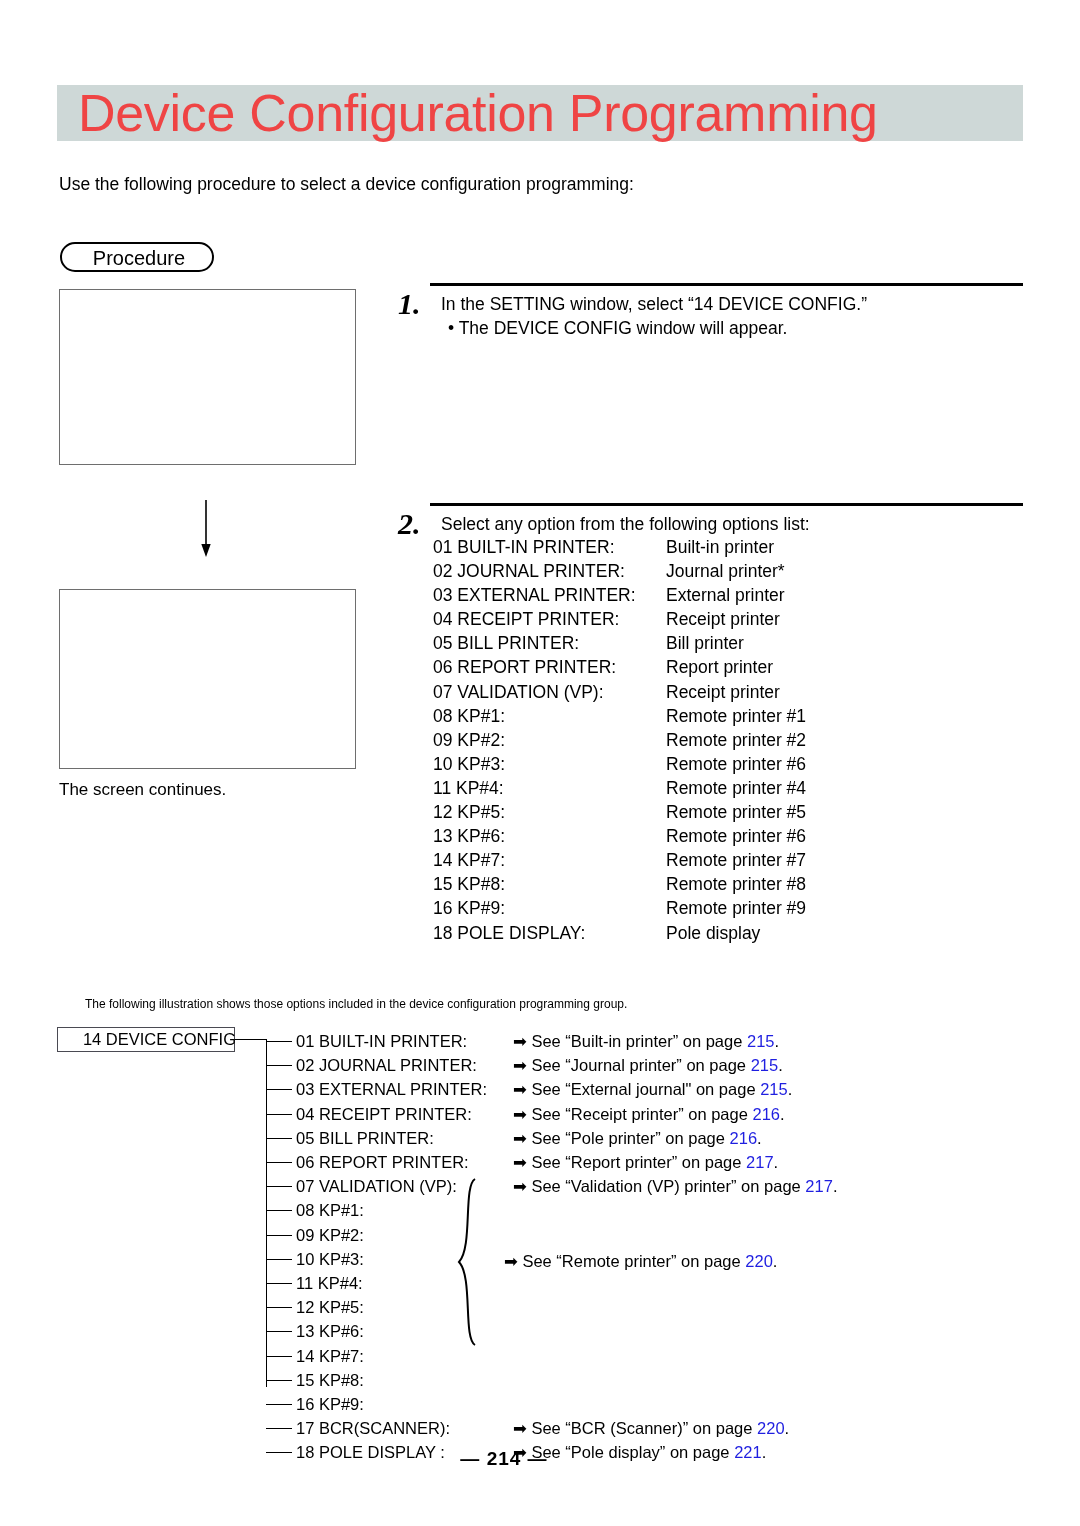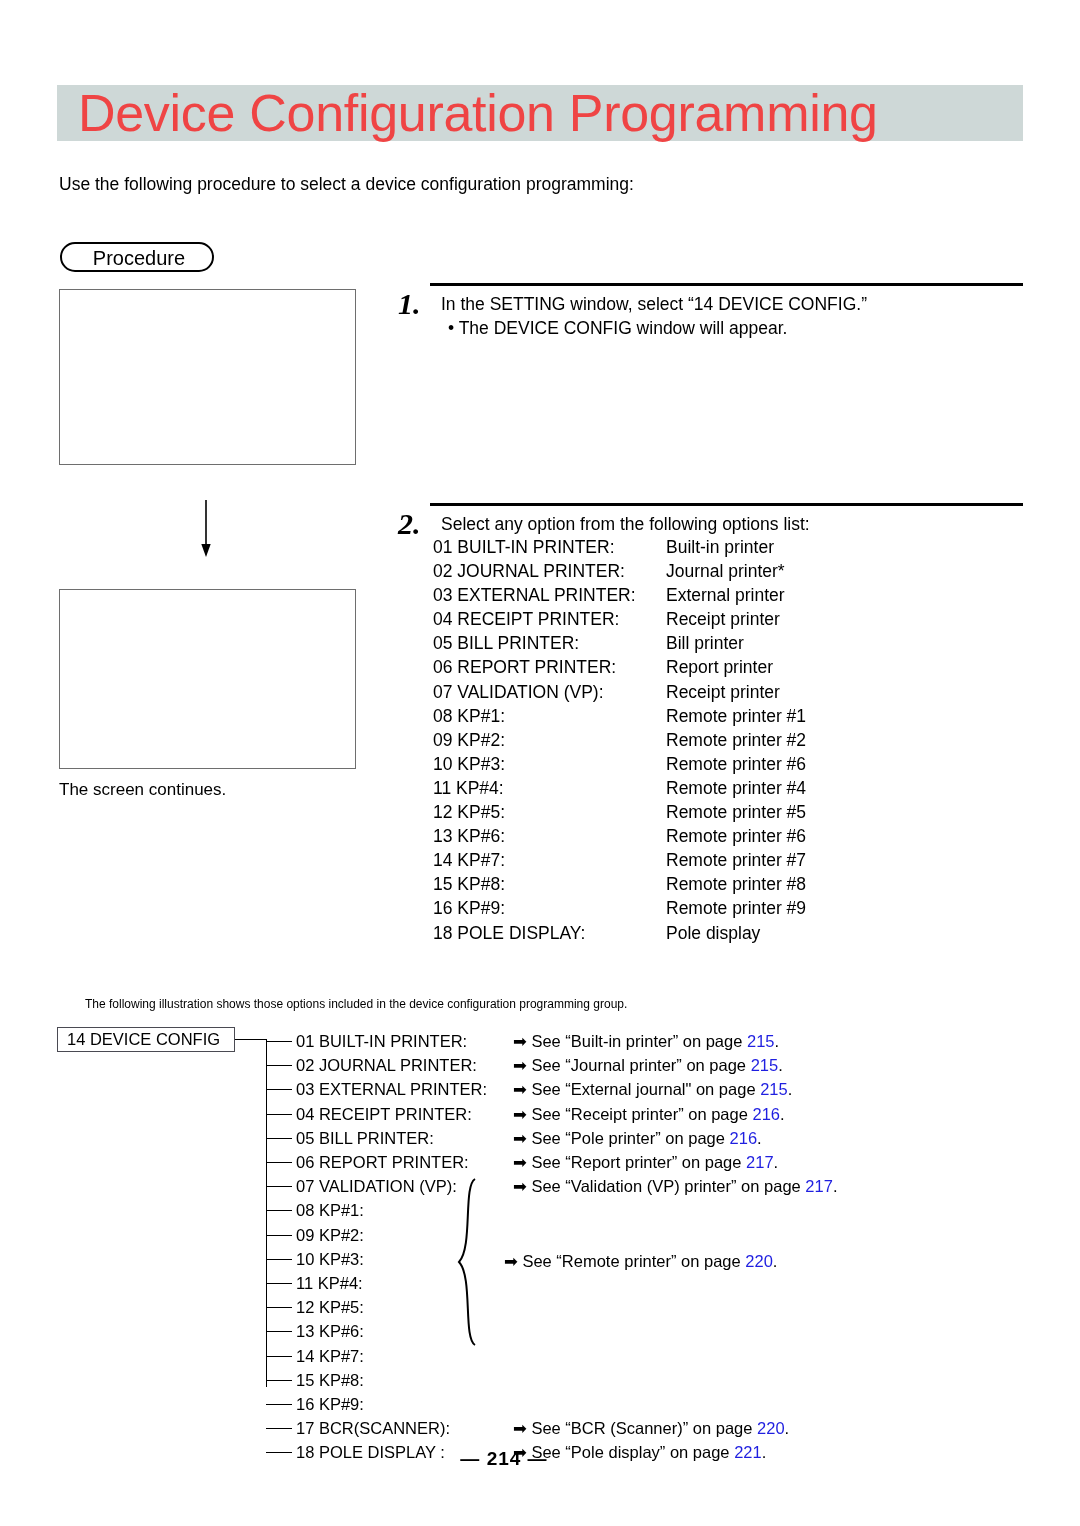--- a/index.html
+++ b/index.html
@@ -173,25 +173,25 @@
     left: 0;
     top: 0;
     width: 178px;
     height: 25px;
     border: 1.6px solid #4a4a52;
     box-sizing: border-box;
     background: #fff;
   }
   #tree-root-label {
     position: absolute;
-    left: 9px; top: 0;
+    left: 0; top: 0;
     width: 178px;
     height: 25px;
     line-height: 23px;
-    text-align: left;
+    text-align: right;
     font-size: 16.5px;
   }
   
   #tree-root-stub {
     position: absolute;
     left: 178px;
     top: 12px;
     width: 32px;
     height: 0;
     border-top: 1.8px solid #000;

